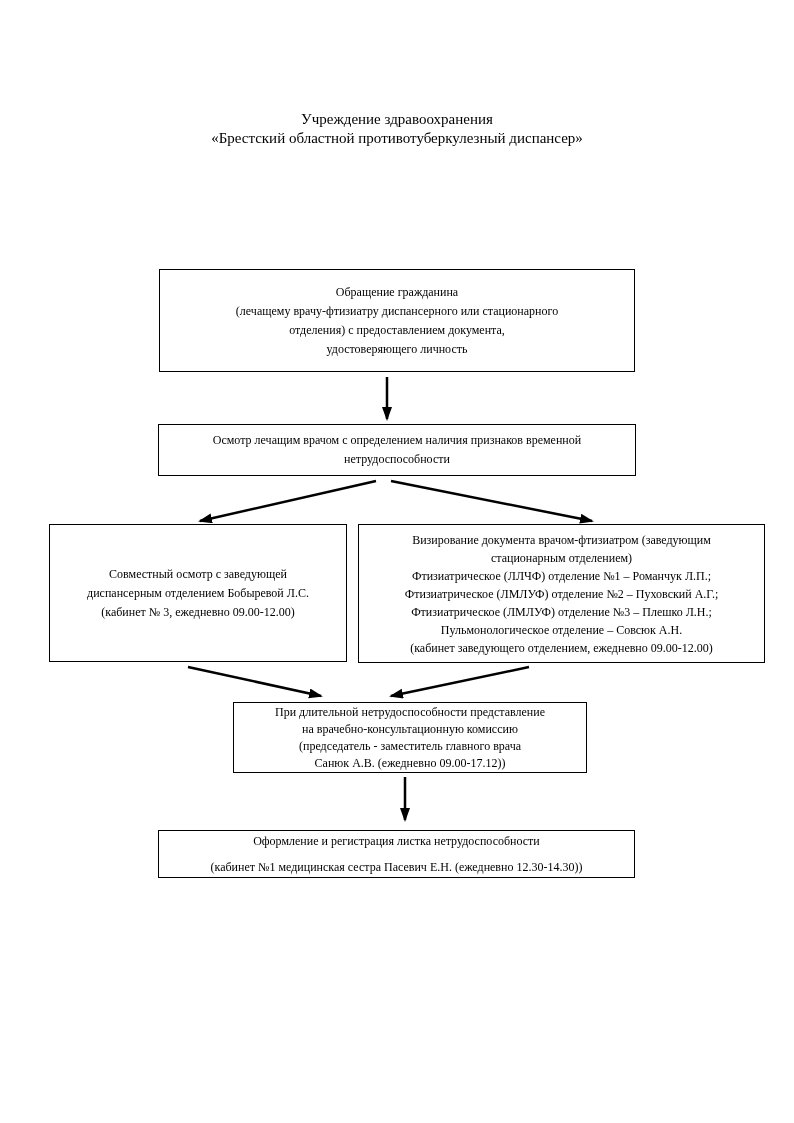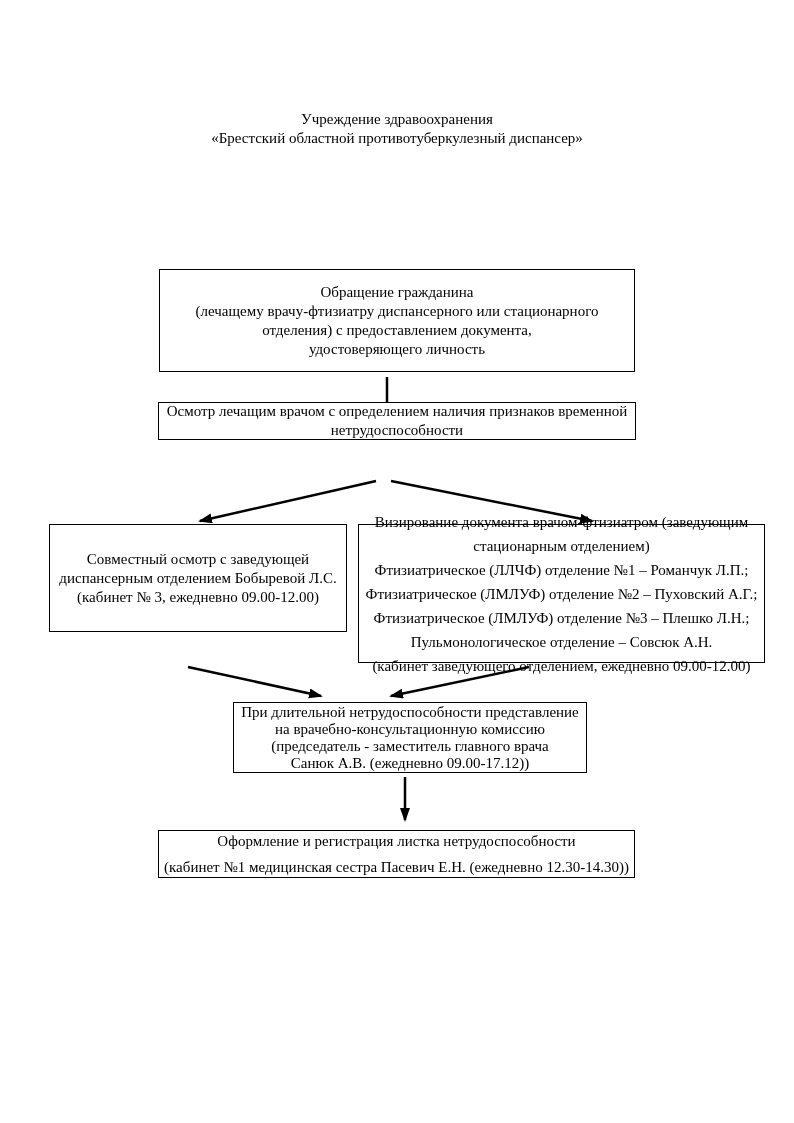--- a/index.html
+++ b/index.html
@@ -64,28 +64,28 @@
     border: 1px solid #000000;
     background: #ffffff;
     display: flex;
     align-items: center;
     justify-content: center;
     text-align: center;
     padding: 2px 4px;
   }
   .box span {
     white-space: pre-line;
-    font-size: 15px;
+    font-size: 12px;
     line-height: 19px;
   }
   .b1 { left: 159px; top: 269px; width: 476px; height: 103px; }
-  .b2 { left: 158px; top: 402px; width: 478px; height: 38px; }
-  .b3 { left: 49px;  top: 524px; width: 298px; height: 108px; }
+  .b2 { left: 158px; top: 424px; width: 478px; height: 52px; }
+  .b3 { left: 49px;  top: 524px; width: 298px; height: 138px; }
   .b4 { left: 358px; top: 524px; width: 407px; height: 139px; }
-  .b4 span { line-height: 24px; }
+  .b4 span { line-height: 18px; }
   .b5 { left: 233px; top: 702px; width: 354px; height: 71px; }
   .b5 span { line-height: 17px; }
   .b6 { left: 158px; top: 830px; width: 477px; height: 48px; }
   .b6 span { line-height: 26px; }
 </style>
 </head>
 <body>
 
 <div class="page">
 

